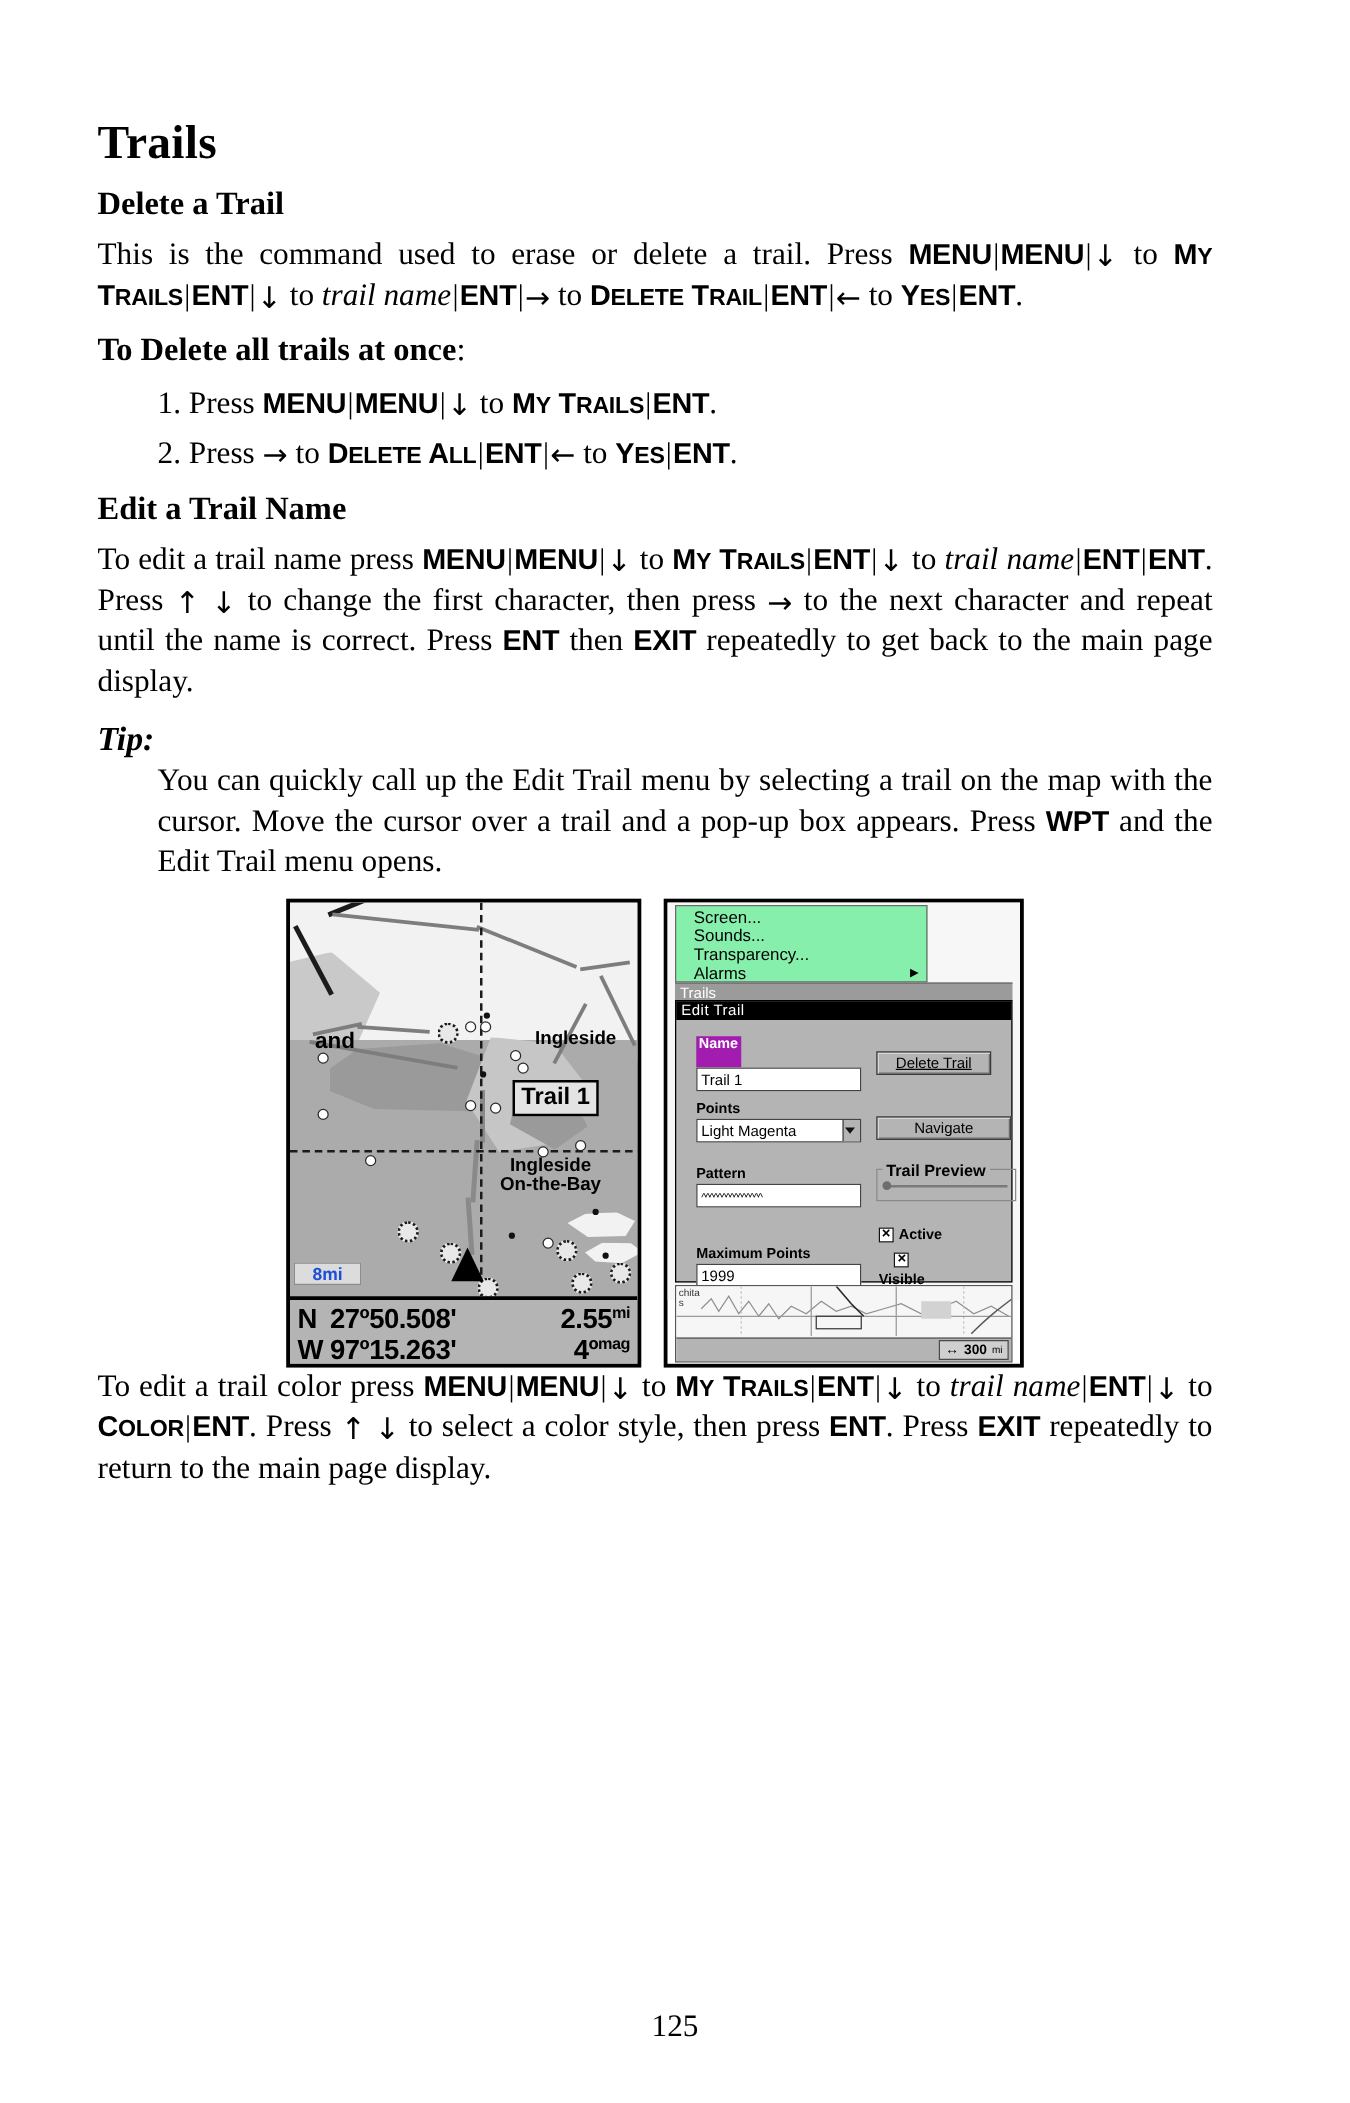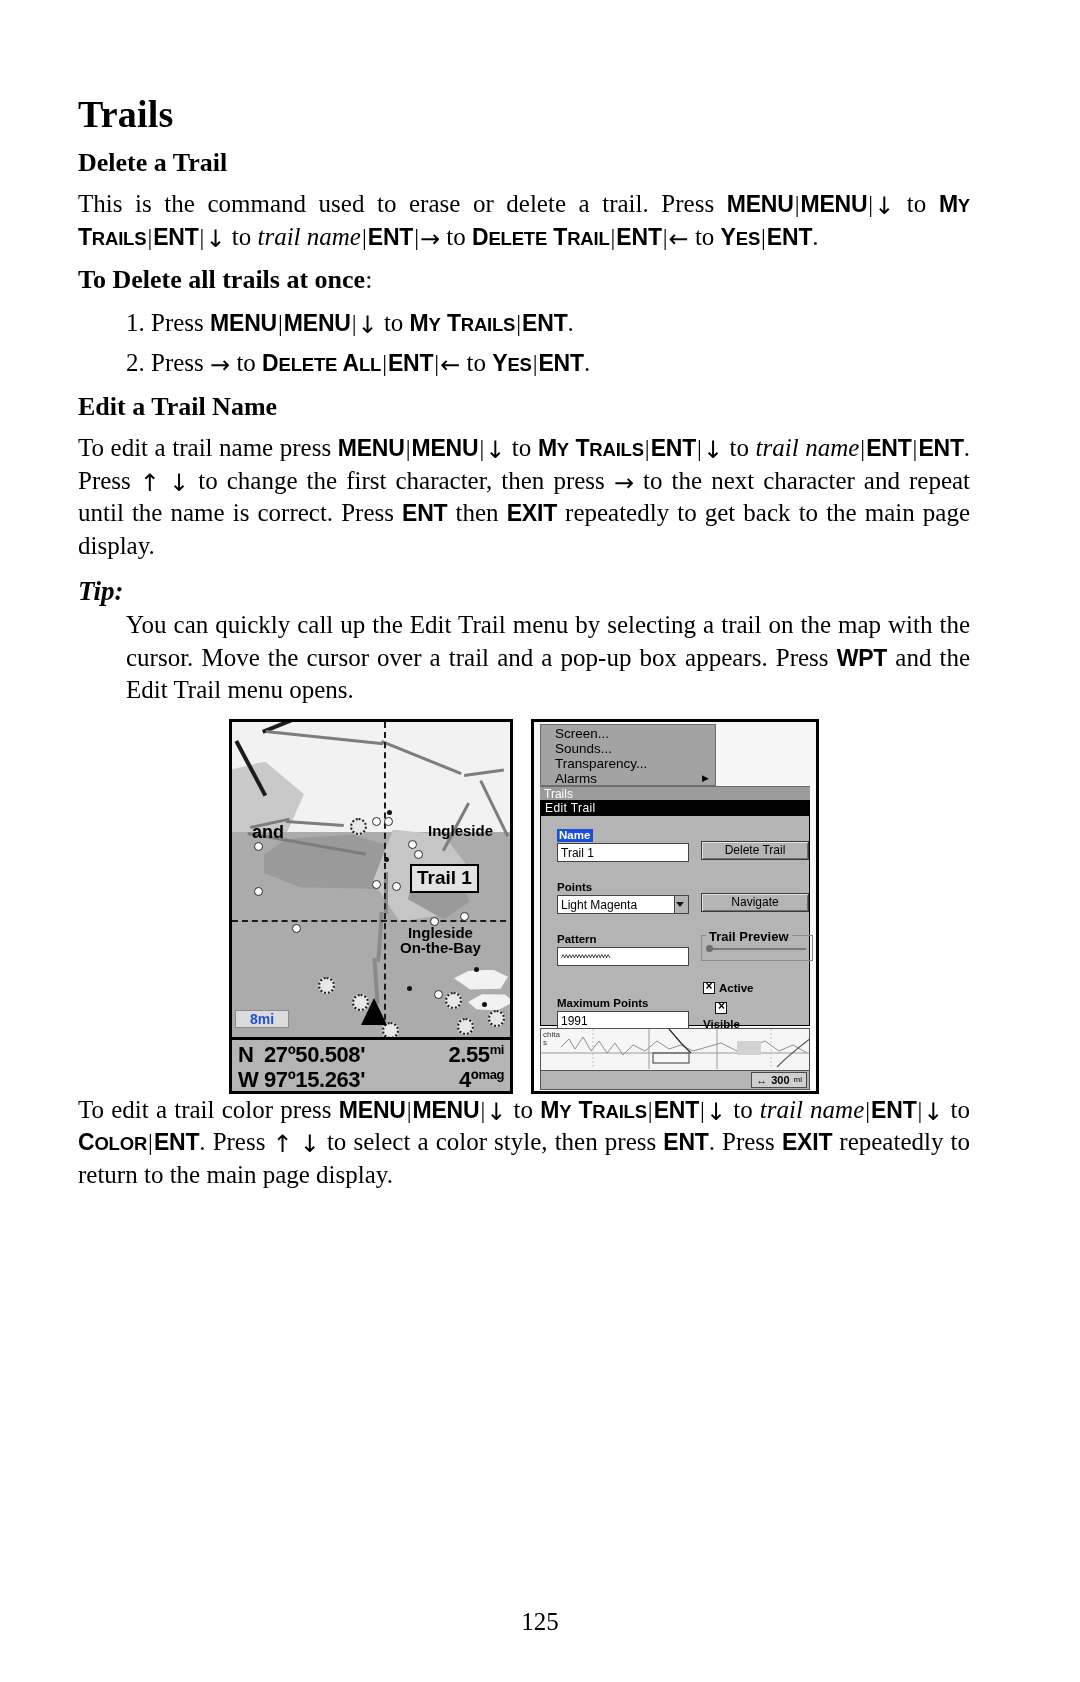--- a/index.html
+++ b/index.html
@@ -247,22 +247,22 @@
   
   .r-bg{
     position:absolute;left:0;top:0;right:0;bottom:0;
     background:#ffffff;
   }
   .r-mapfaint{
     position:absolute;left:0;top:0;right:0;height:318px;
     background:#f7f7f7;
   }
   .r-menu{
-    position:absolute;left:6px;top:2px;width:176px;height:62px;
-    background:#a3a3a3;
+    position:absolute;left:6px;top:2px;width:202px;height:62px;
+    background:#86efac;
     border:1.5px solid #6b6b6b;
     box-sizing:border-box;
     padding:1px 0 0 14px;
   }
   .r-menu div{
     font-family:"Liberation Sans", sans-serif;
     font-size:13.5px;
     color:#000;
     line-height:15px;
     position:relative;
@@ -297,22 +297,22 @@
     font-size:12px;color:#ffffff;
     padding-left:4px;line-height:15px;display:block;letter-spacing:.4px;
   }
   .fld{position:absolute;}
   .fld-label{
     font-family:"Liberation Sans", sans-serif;
     font-size:11.5px;font-weight:700;color:#000;
     line-height:13px;
   }
   .fld-label.inv{
-    background:#1d4ed8;color:#fff;display:inline-block;
-    padding:0 3px 0 2px;
+    background:#a21caf;color:#fff;display:inline-block;
+    padding:0 3px 12px 2px;
   }
   .fld-box{
     background:#ffffff;
     border:1px solid #444;
     box-sizing:border-box;
     font-family:"Liberation Sans", sans-serif;
     font-size:12px;color:#000;
     padding:1px 0 0 3px;
     position:relative;
   }
@@ -576,21 +576,21 @@
 
         <div class="r-dialog">
           <div class="r-dlgtitle">
               <span>Edit Trail</span>
             </div>
 
           <div class="fld" style="left:16px;top:24px;width:132px;">
             <span class="fld-label inv">Name</span>
             <div class="fld-box" style="height:19px;line-height:17px;">Trail 1</div>
           </div>
-          <div class="btn" style="position:absolute;left:160px;top:40px;width:108px;height:19px;">Delete Trail</div>
+          <div class="btn" style="position:absolute;left:160px;top:40px;width:92px;height:19px;text-decoration:underline;">Delete Trail</div>
 
           <div class="fld" style="left:16px;top:76px;width:132px;">
             <span class="fld-label">Points</span>
             <div class="fld-box combo" style="height:19px;line-height:17px;">
               <span>Light Magenta</span>
               <span class="combo-btn"></span>
             </div>
           </div>
           <div class="btn" style="position:absolute;left:160px;top:92px;width:108px;height:19px;">Navigate</div>
 
@@ -599,21 +599,21 @@
             <div class="fld-box" style="height:19px;line-height:19px;font-size:9px;letter-spacing:-1px;">^^^^^^^^^^^^^^^</div>
           </div>
           <div class="grp" style="left:160px;top:134px;width:112px;height:26px;">
             <span class="grp-title">Trail Preview</span>
             <span class="slider-track"></span>
             <span class="slider-knob"></span>
           </div>
 
           <div class="fld" style="left:16px;top:192px;width:132px;">
             <span class="fld-label">Maximum Points</span>
-            <div class="fld-box" style="height:19px;line-height:17px;">1991</div>
+            <div class="fld-box" style="height:19px;line-height:17px;">1999</div>
           </div>
           <div class="chk" style="position:absolute;left:162px;top:181px;">
             <span class="chkbox"></span>
             <span>Active</span>
           </div>
           <div class="chk" style="position:absolute;left:162px;top:201px;flex-direction:column;">
             <span class="chkbox"></span>
             <span>Visible</span>
           </div>
         </div>

